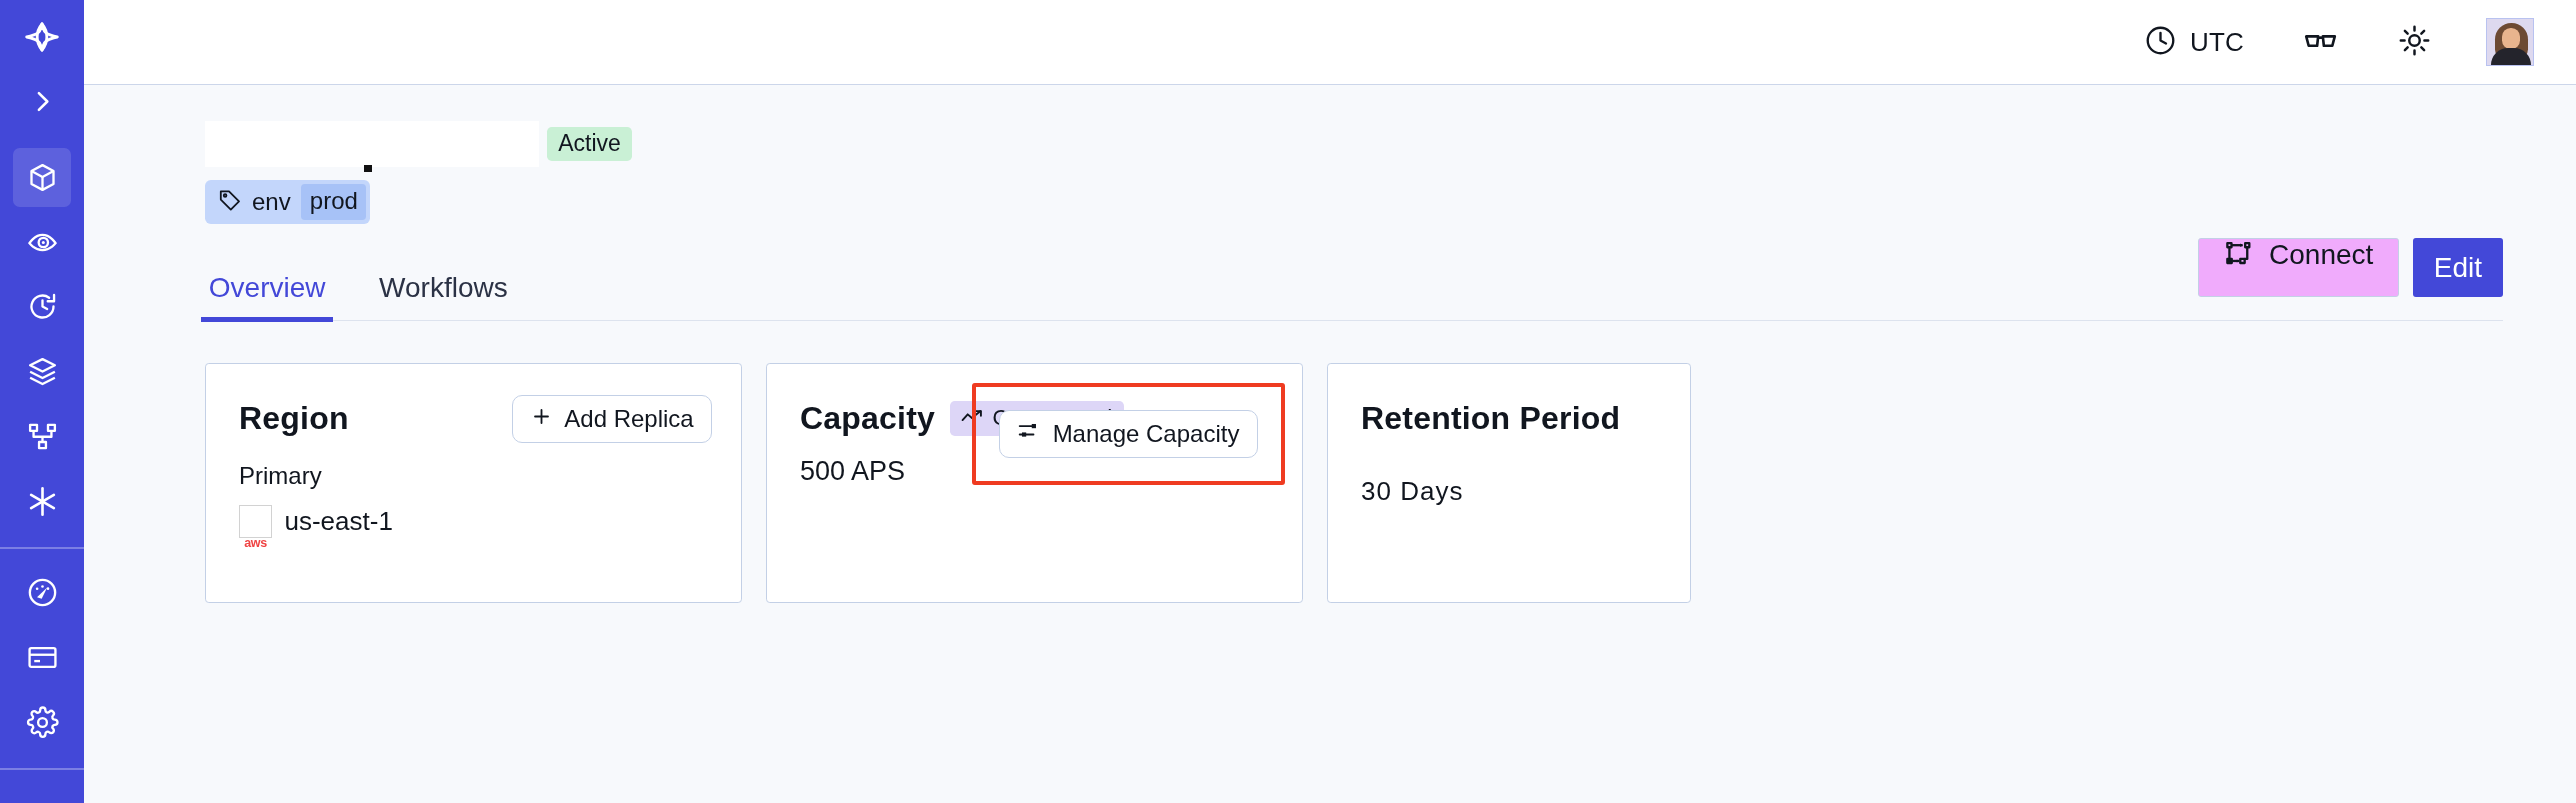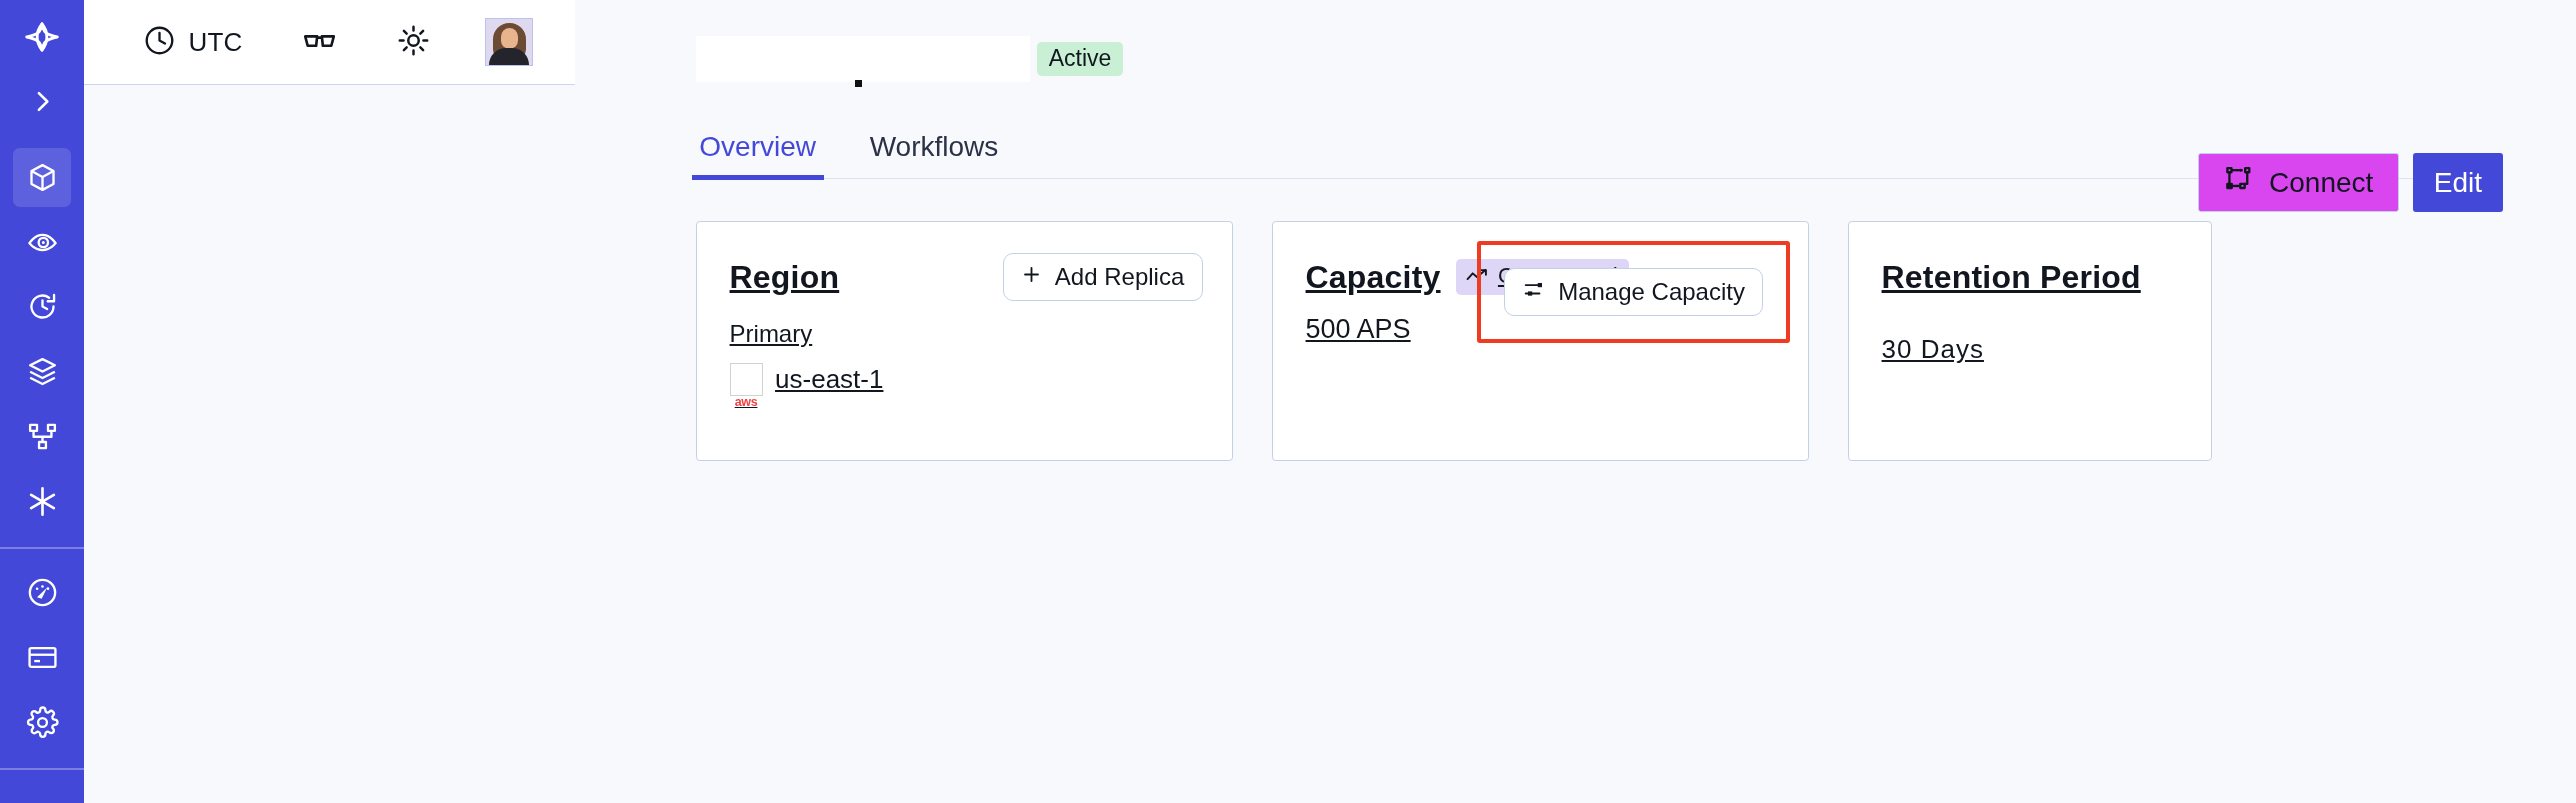--- a/index.html
+++ b/index.html
@@ -31,21 +31,21 @@
   .side-btn.active { background: rgba(255,255,255,0.14); }
   .side-btn svg { display: block; }
   .side-sep {
     width: 84px; height: 1.9px; background: rgba(255,255,255,0.30);
     margin: 10.5px 0 14.4px 0;
   }
   .logo-btn { height: 63px; margin-bottom: 1.9px; }
   .expand-btn { height: 58px; margin-bottom: 17.3px; }
 
   
-  .main { flex: 1 1 auto; height: 776px; display: flex; flex-direction: row; min-width: 0; }
+  .main { flex: 1 1 auto; height: 776px; display: flex; flex-direction: column; min-width: 0; }
 
   
   .topbar {
     height: 85px; flex: 0 0 85px;
     background: #ffffff;
     border-bottom: 1.9px solid #ccd6ea;
     display: flex; align-items: center; justify-content: flex-end;
     padding-right: 42px;
   }
   .tb-item {
@@ -102,22 +102,22 @@
     background: #c9f0d5; color: #11161f;
     font-size: 23px; padding: 4.8px 11.5px 6.7px 11.5px; border-radius: 4.8px;
     line-height: 1;
   }
   .actions {
     position: absolute; right: 73px; top: 153px;
     display: flex; align-items: center; gap: 13.4px;
   }
   .btn-connect {
     height: 59px; min-width: 188px;
-    background: #d946ef; border: 1.9px solid #c3d0e6; border-radius: 2.9px;
-    display: flex; align-items: center; justify-content: center; gap: 14.4px;
+    background: #f0abfc; border: 1.9px solid #c3d0e6; border-radius: 2.9px;
+    display: flex; align-items: flex-start; justify-content: center; gap: 14.4px;
     font-size: 28px; padding: 0 25px; cursor: pointer; color: #11161f; margin-left: 12px;
   }
   .btn-edit {
     height: 59px; min-width: 88px;
     background: #4348d8; color: #fff; border: none; border-radius: 2.9px;
     font-size: 28px; padding: 0 21px; cursor: pointer;
     font-family: inherit;
     display: flex; align-items: center; justify-content: center;
   }
 
@@ -144,23 +144,22 @@
     margin-right: 46px; cursor: pointer; position: relative;
   }
   .tab.active { color: #4348d8; }
   .tab.active::after {
     content: ""; position: absolute; left: -3.8px; right: -3.8px; bottom: -1.9px;
     height: 4.8px; background: #4348d8;
   }
 
   
   .cards {
-    display: flex; gap: 39px;
+    display: flex; gap: 24px;
     margin: 42px 0 0 121px;
-    text-decoration: underline;
   }
   .card {
     background: #fff; border: 1.9px solid #c3d0e6; border-radius: 3.8px;
     height: 240px; padding: 33px 33px 0 33px;
     position: relative; flex: 0 0 auto;
   }
   .card.region { width: 537px; }
   .card.capacity { width: 537px; }
   .card.retention { width: 364px; }
   .card-head { display: flex; align-items: center; gap: 15.3px; height: 44px; }
@@ -359,20 +358,32 @@
               <path d="M6.4 17h5.2"></path>
                 <polyline points="9.9 15.8 11.9 17 9.9 18.2" fill="#11161f" stroke="none"></polyline>
               <path d="M18 6.4v9h-2"></path>
             </svg>
           </span>
           <span>Connect</span>
         </button>
         <button class="btn-edit">Edit</button>
       </div>
 
+      <div class="tagrow">
+        <div class="tag">
+          <span>
+            <svg width="24" height="24" viewBox="0 0 24 24" fill="none" stroke="#11161f" stroke-width="1.8" stroke-linejoin="round">
+              <path d="M2.8 11.6V3.4h8.2l10 10-8.2 8.2-10-10z"></path>
+              <circle cx="7.1" cy="7.6" r="1.35"></circle>
+            </svg>
+          </span>
+          <span class="tag-key">env</span>
+          <span class="tag-val">prod</span>
+        </div>
+      </div>
 
       <div class="tabs">
         <div class="tab active">Overview</div>
         <div class="tab">Workflows</div>
       </div>
 
       <div class="cards">
 
         <section class="card region">
           <div class="card-head">

